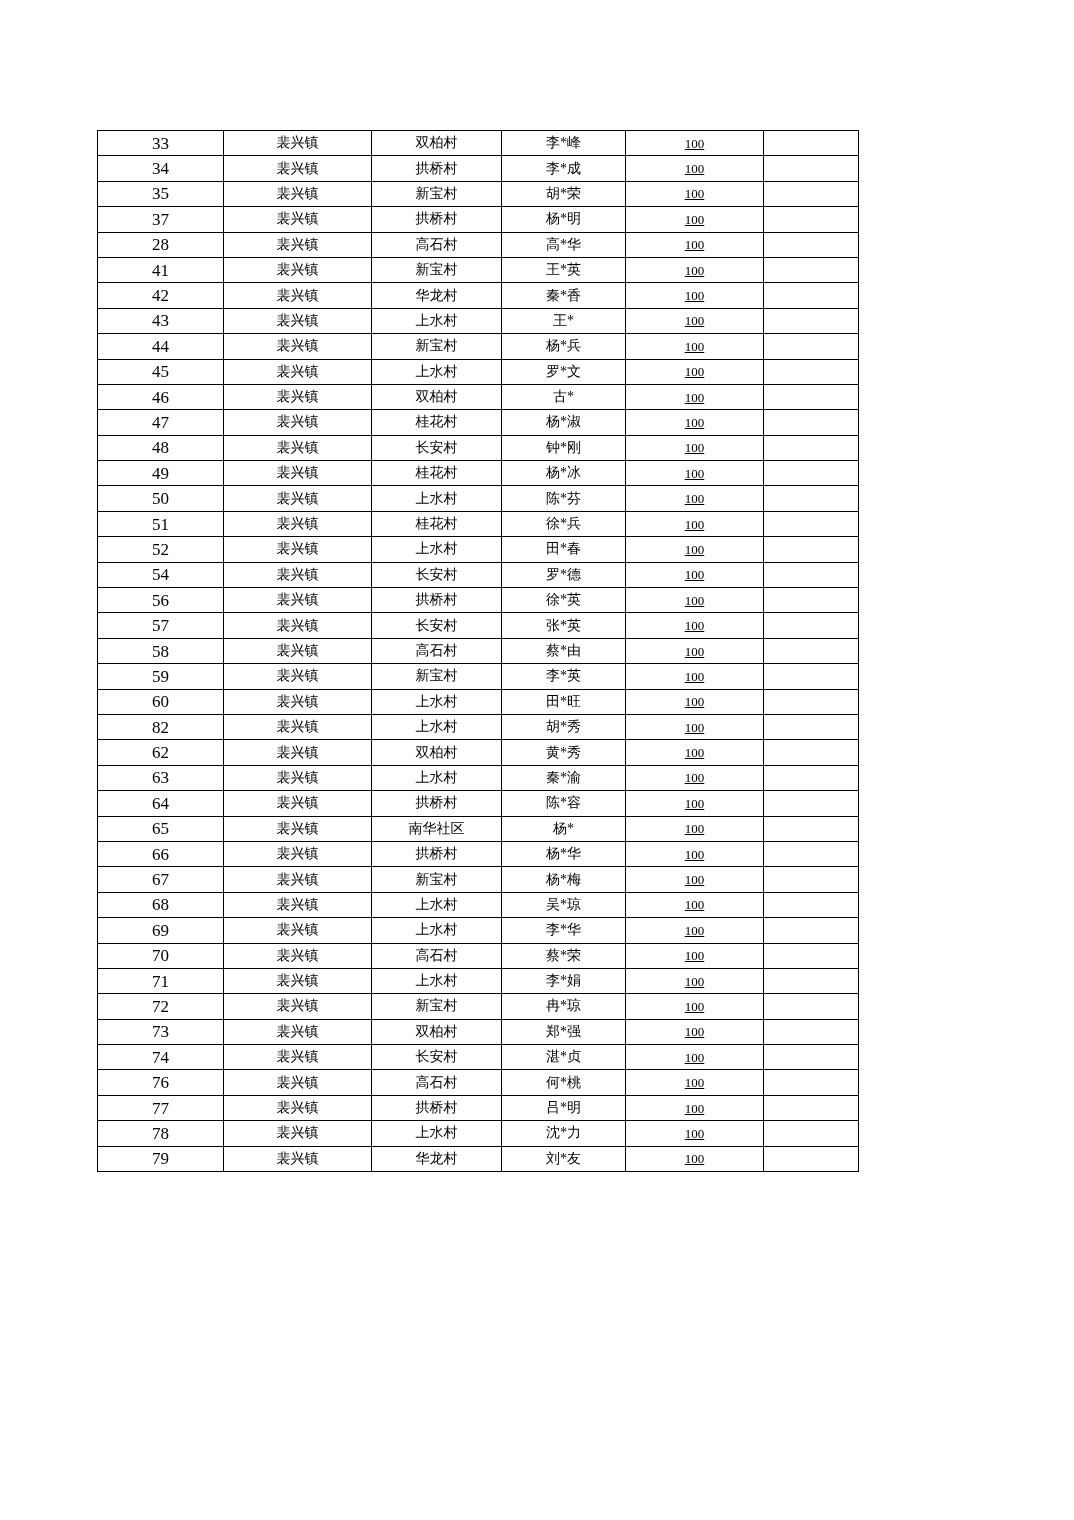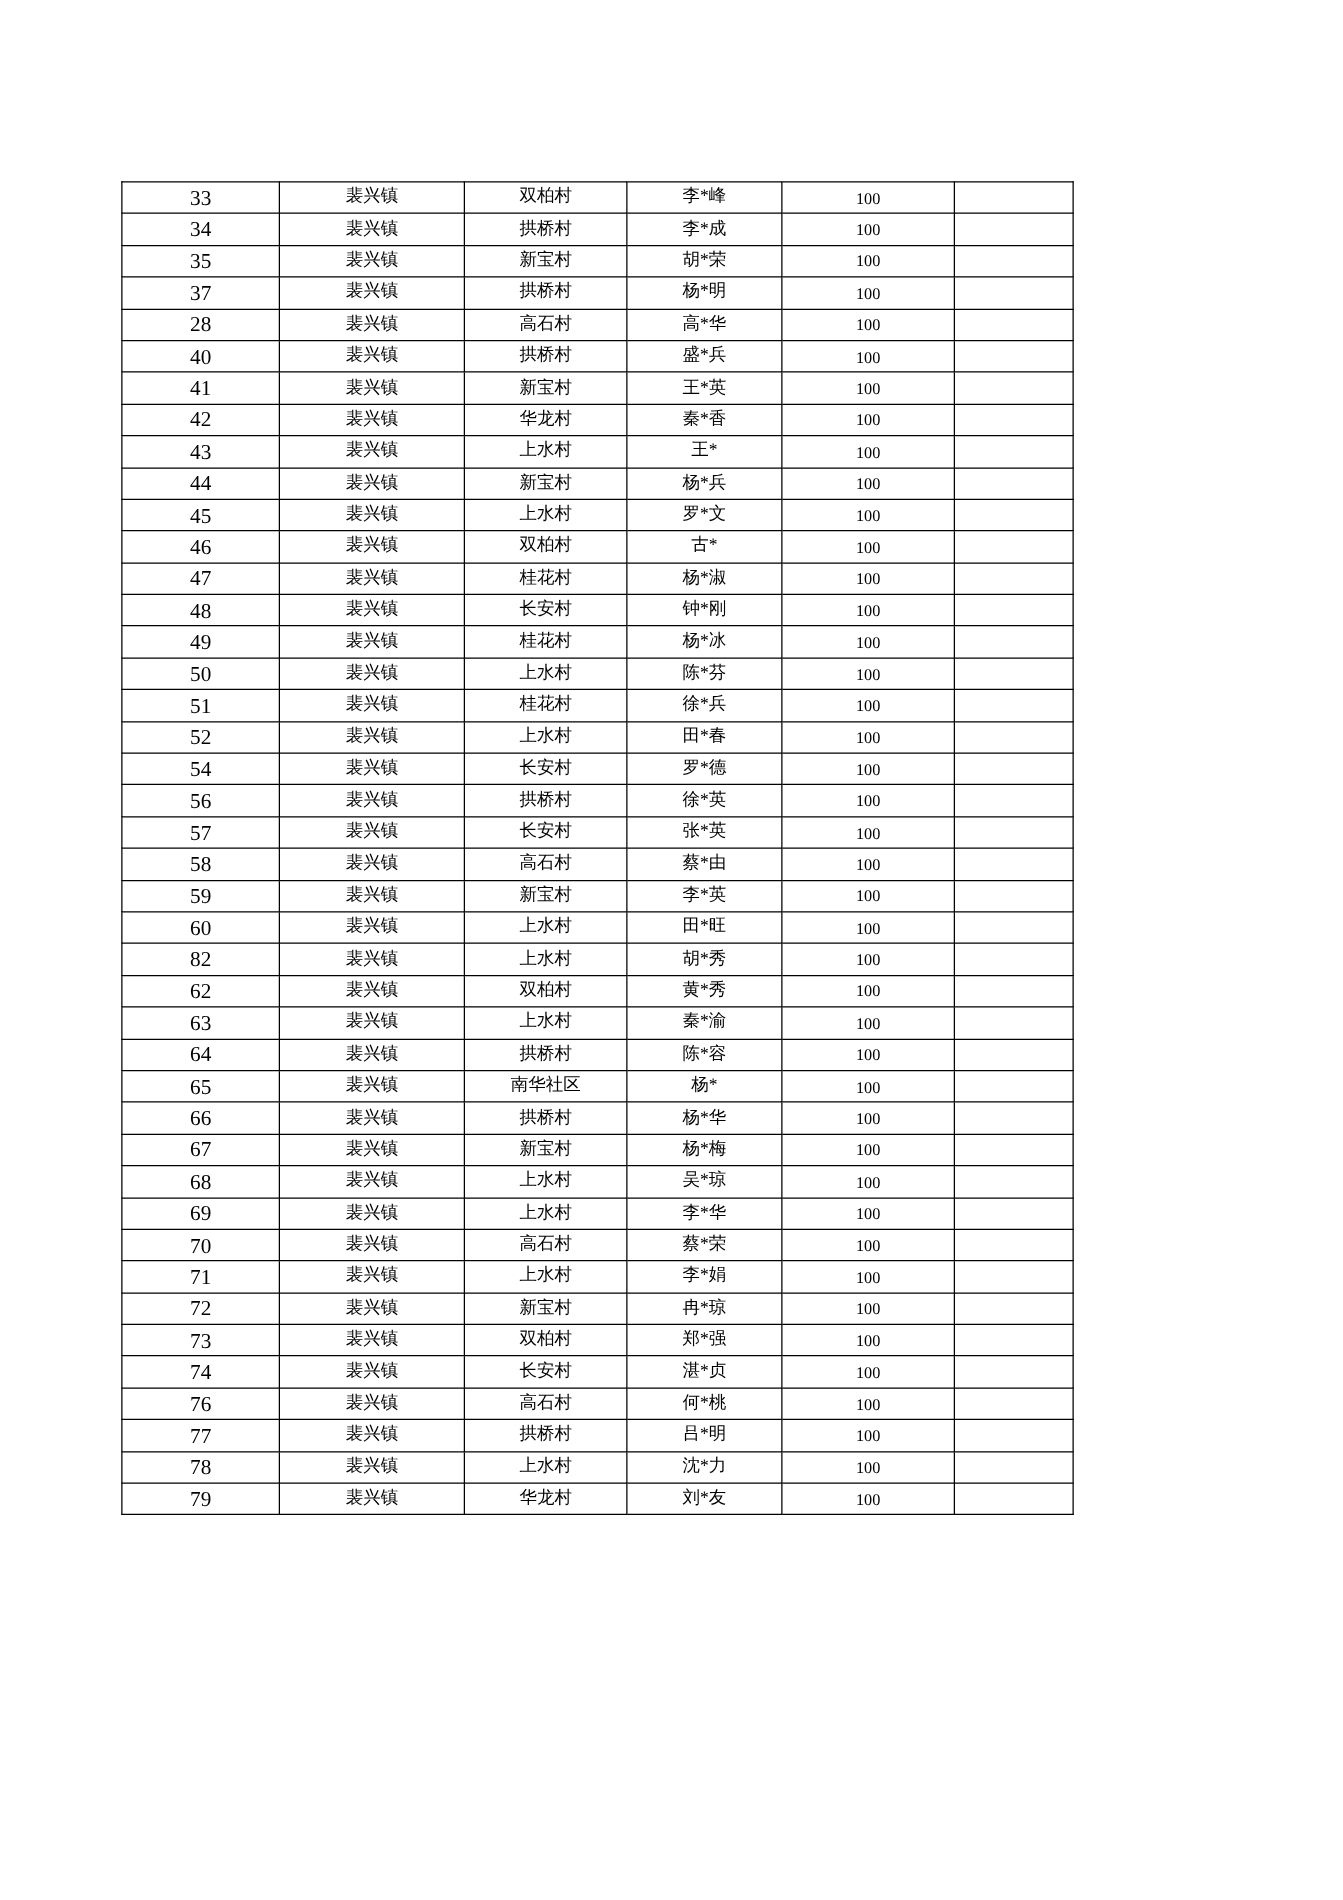--- a/index.html
+++ b/index.html
@@ -13,39 +13,38 @@
     height: 1520px;
     position: relative;
     overflow: hidden;
     font-family: "Liberation Serif", "DejaVu Serif", serif;
     color: #000000;
   }
   .sheet {
     position: absolute;
     left: 97px;
     top: 130px;
-    margin-top: 15px;
   }
   table {
     border-collapse: collapse;
     table-layout: fixed;
   }
   td {
     border: 1px solid #000000;
     height: 25.4px;
     padding: 0 2px;
     text-align: center;
     vertical-align: middle;
     overflow: hidden;
     white-space: nowrap;
     font-size: 14px;
     line-height: 1;
   }
   td.c-no     { font-size: 17px; }
-  td.c-amount { font-size: 13px; }
+  td.c-amount { font-size: 13px; text-decoration: underline; }
   col.w-no      { width: 126px; }
   col.w-town    { width: 148px; }
   col.w-village { width: 130px; }
   col.w-name    { width: 124px; }
   col.w-amount  { width: 138px; }
   col.w-note    { width: 95px;  }
 </style>
 </head>
 <body>
 
@@ -94,28 +93,20 @@
   </tr>
         <tr>
     <td class="c-no">28</td>
     <td class="c-town">裴兴镇</td>
     <td class="c-village">高石村</td>
     <td class="c-name">高*华</td>
     <td class="c-amount">100</td>
     <td class="c-note"></td>
   </tr>
         <tr>
-    <td class="c-no">40</td>
-    <td class="c-town">裴兴镇</td>
-    <td class="c-village">拱桥村</td>
-    <td class="c-name">盛*兵</td>
-    <td class="c-amount">100</td>
-    <td class="c-note"></td>
-  </tr>
-        <tr>
     <td class="c-no">41</td>
     <td class="c-town">裴兴镇</td>
     <td class="c-village">新宝村</td>
     <td class="c-name">王*英</td>
     <td class="c-amount">100</td>
     <td class="c-note"></td>
   </tr>
         <tr>
     <td class="c-no">42</td>
     <td class="c-town">裴兴镇</td>

